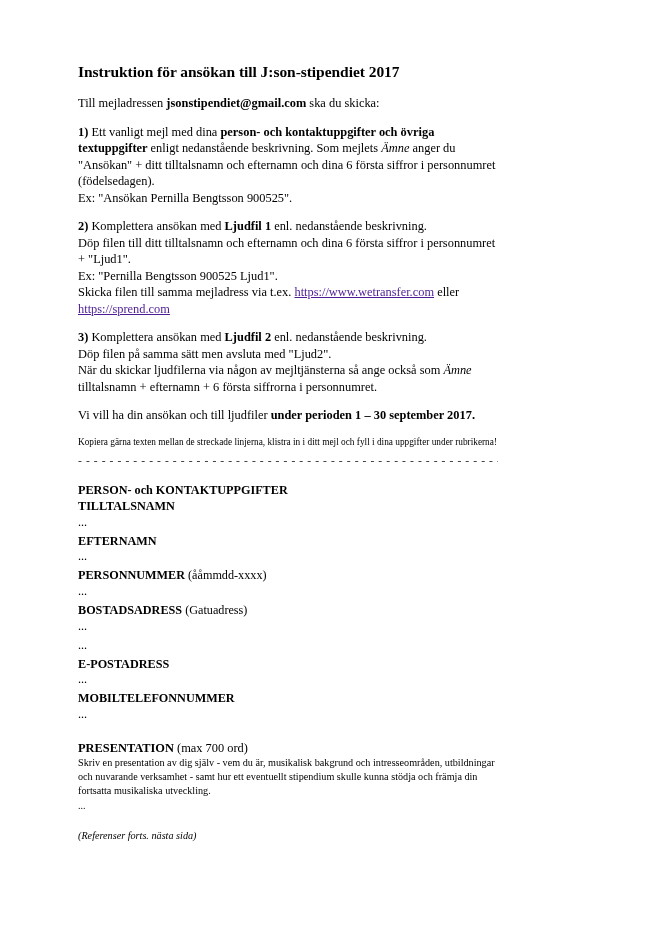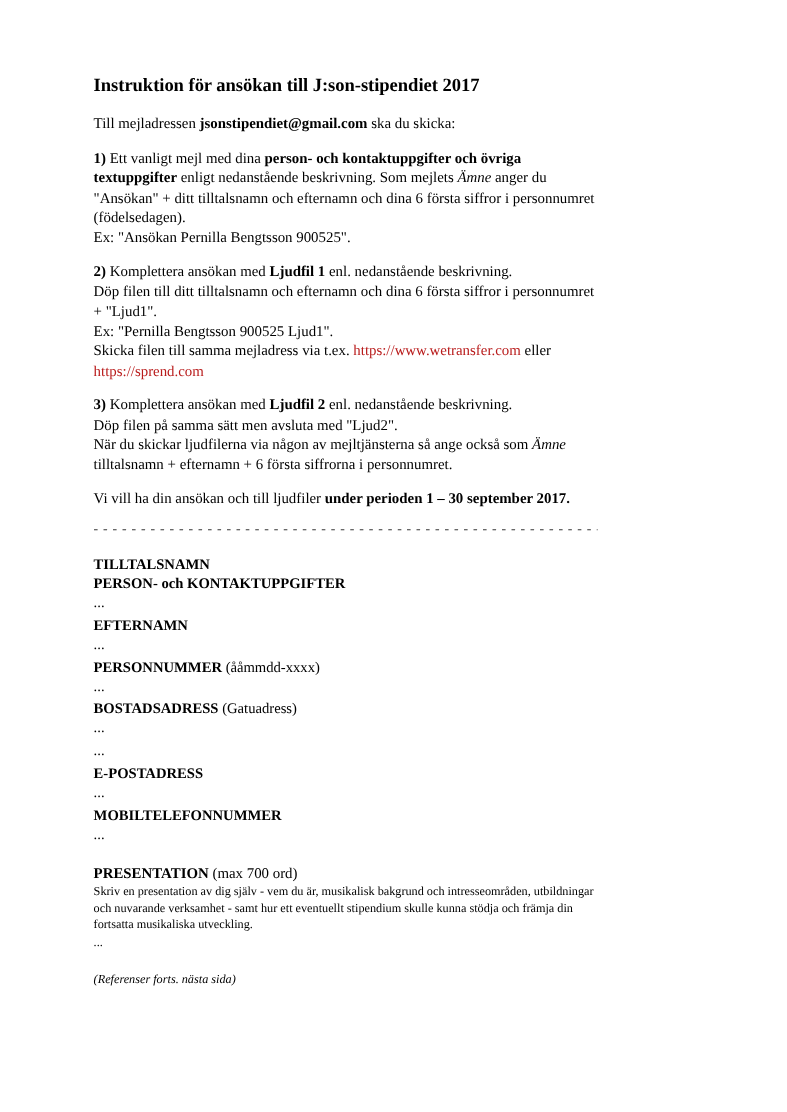--- a/index.html
+++ b/index.html
@@ -31,21 +31,22 @@
     letter-spacing: -0.05px;
   }
   p.body {
     font-size: 12.4px;
     line-height: 1.33;
     margin: 0 0 12px 0;
   }
   .b { font-weight: bold; }
   .i { font-style: italic; }
   a.link, .link {
-    color: #b91c1c;
+    color: #4c1d95;
+    text-decoration: underline;
   }
   .small-note {
     font-size: 9.3px;
     line-height: 1.35;
     margin: 12px 0 7px 0;
   }
   .dashed-sep {
     font-size: 11.5px;
     line-height: 1;
     letter-spacing: 0.6px;
@@ -124,28 +125,29 @@
   <p class="body">
     <span class="b">3)</span><span> Komplettera ansökan med </span><span class="b">Ljudfil 2</span><span> enl. nedanstående beskrivning.</span><br>
     <span>Döp filen på samma sätt men avsluta med "Ljud2".</span><br>
     <span>När du skickar ljudfilerna via någon av mejltjänsterna så ange också som </span><span class="i">Ämne</span><span> tilltalsnamn + efternamn + 6 första siffrorna i personnumret.</span>
   </p>
 
   <p class="body">
     <span>Vi vill ha din ansökan och till ljudfiler </span><span class="b">under perioden 1 – 30 september 2017.</span>
   </p>
 
+  <p class="small-note">Kopiera gärna texten mellan de streckade linjerna, klistra in i ditt mejl och fyll i dina uppgifter under rubrikerna!</p>
 
   <div class="dashed-sep">- - - - - - - - - - - - - - - - - - - - - - - - - - - - - - - - - - - - - - - - - - - - - - - - - - - - - - - - - - - - - - - - - - -</div>
 
   <div class="form-section">
 
+    <div class="field-label">PERSON- och KONTAKTUPPGIFTER</div>
+
     <div class="field-label"><span>TILLTALSNAMN</span></div>
-
-    <div class="field-label">PERSON- och KONTAKTUPPGIFTER</div>
     <div class="dots">...</div>
 
     <div class="field-label"><span>EFTERNAMN</span></div>
     <div class="dots">...</div>
 
     <div class="field-label"><span>PERSONNUMMER</span><span class="paren"> (ååmmdd-xxxx)</span></div>
     <div class="dots">...</div>
 
     <div class="field-label"><span>BOSTADSADRESS</span><span class="paren"> (Gatuadress)</span></div>
     <div class="dots">...</div>

